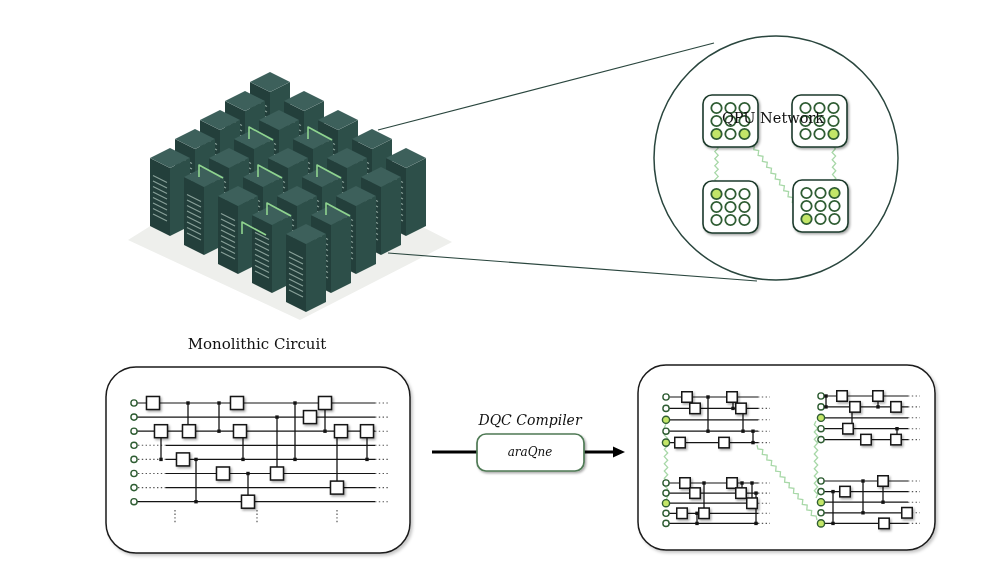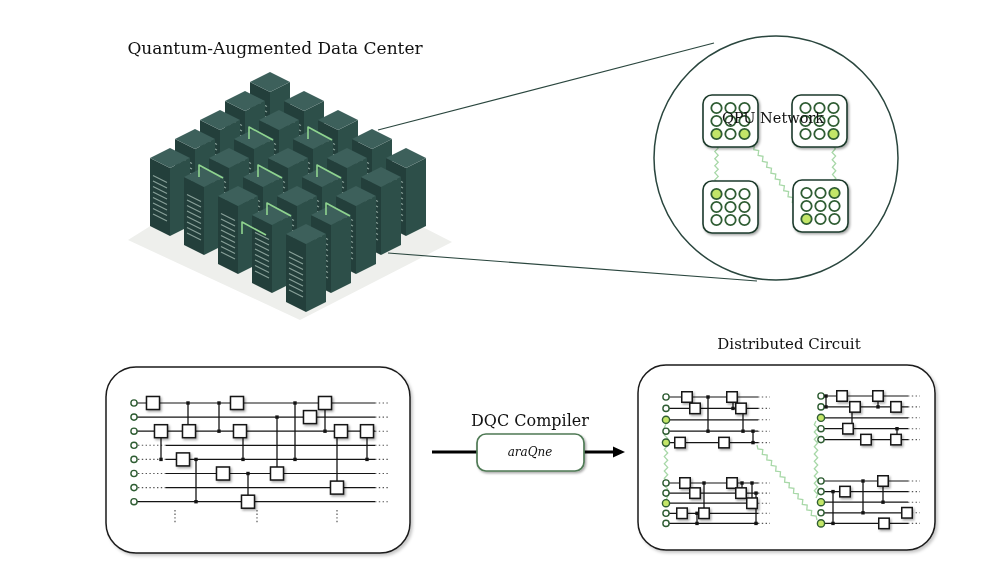--- a/index.html
+++ b/index.html
@@ -3,21 +3,21 @@
 <meta charset="utf-8">
 <style>
   html,body{margin:0;padding:0;background:#ffffff;}
   #fig{position:relative;width:1005px;height:581px;background:#ffffff;overflow:hidden;
        font-family:"DejaVu Serif", "Liberation Serif", serif;}
   #scene{position:absolute;left:0;top:0;}
   .lbl{position:absolute;transform:translate(-50%,-50%);color:#111;white-space:nowrap;
        font-family:"DejaVu Serif", "Liberation Serif", serif;}
   .lbl.big{font-size:17px;}
   .lbl.mid{font-size:15px;}
-  .lbl.sm{font-size:16px;}
+  .lbl.sm{font-size:14px;font-style:italic;}
   .lbl.italic{font-style:italic;font-size:12px;}
 </style>
 </head>
 <body>
 
 <div id="fig">
   <svg id="scene" width="1005" height="581" viewBox="0 0 1005 581">
       <defs>
         <filter id="fsGate" x="-40%" y="-40%" width="200%" height="200%">
           <feDropShadow dx="1.4" dy="1.6" stdDeviation="0.8" flood-color="#000" flood-opacity="0.35"></feDropShadow>
@@ -579,18 +579,17 @@
         <line x1="883" y1="481" x2="883" y2="502.2" stroke="#141414" stroke-width="1.3"></line>
         <rect x="881.3" y="479.3" width="3.4" height="3.4" fill="#141414"></rect>
         <rect x="881.3" y="500.5" width="3.4" height="3.4" fill="#141414"></rect>
         <rect x="877.75" y="475.75" width="10.5" height="10.5" fill="#ffffff" stroke="#141414" stroke-width="1.5" filter="url(#fsGate)"></rect>
         <rect x="839.75" y="486.35" width="10.5" height="10.5" fill="#ffffff" stroke="#141414" stroke-width="1.5" filter="url(#fsGate)"></rect>
         <rect x="901.75" y="507.54999999999995" width="10.5" height="10.5" fill="#ffffff" stroke="#141414" stroke-width="1.5" filter="url(#fsGate)"></rect>
         <rect x="878.75" y="518.15" width="10.5" height="10.5" fill="#ffffff" stroke="#141414" stroke-width="1.5" filter="url(#fsGate)"></rect>
       </g>
     </svg>
 
-  <div class="lbl big" style="left:275px;top:48px;">Quantum-Augmented Data Center</div>
   <div class="lbl mid" style="left:773px;top:71px;font-size:14.5px;margin-top:47px;">QPU Network</div>
-  <div class="lbl mid" style="left:789px;top:344px;">Distributed Circuit</div>
+  <div class="lbl mid" style="left:257px;top:344px;">Monolithic Circuit</div>
   <div class="lbl sm" style="left:530px;top:420px;">DQC Compiler</div>
   <div class="lbl italic" style="left:530px;top:452px;">araQne</div>
 </div>
 
 </body></html>

